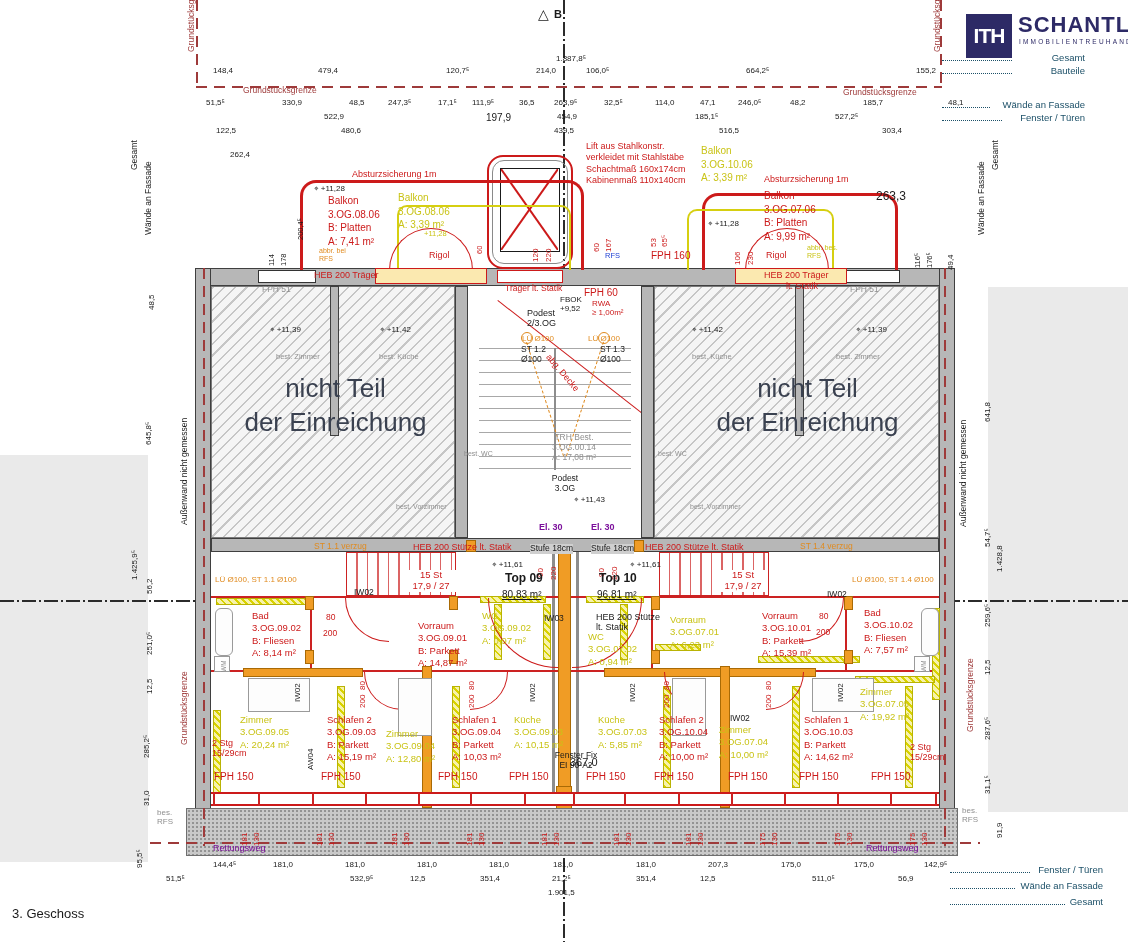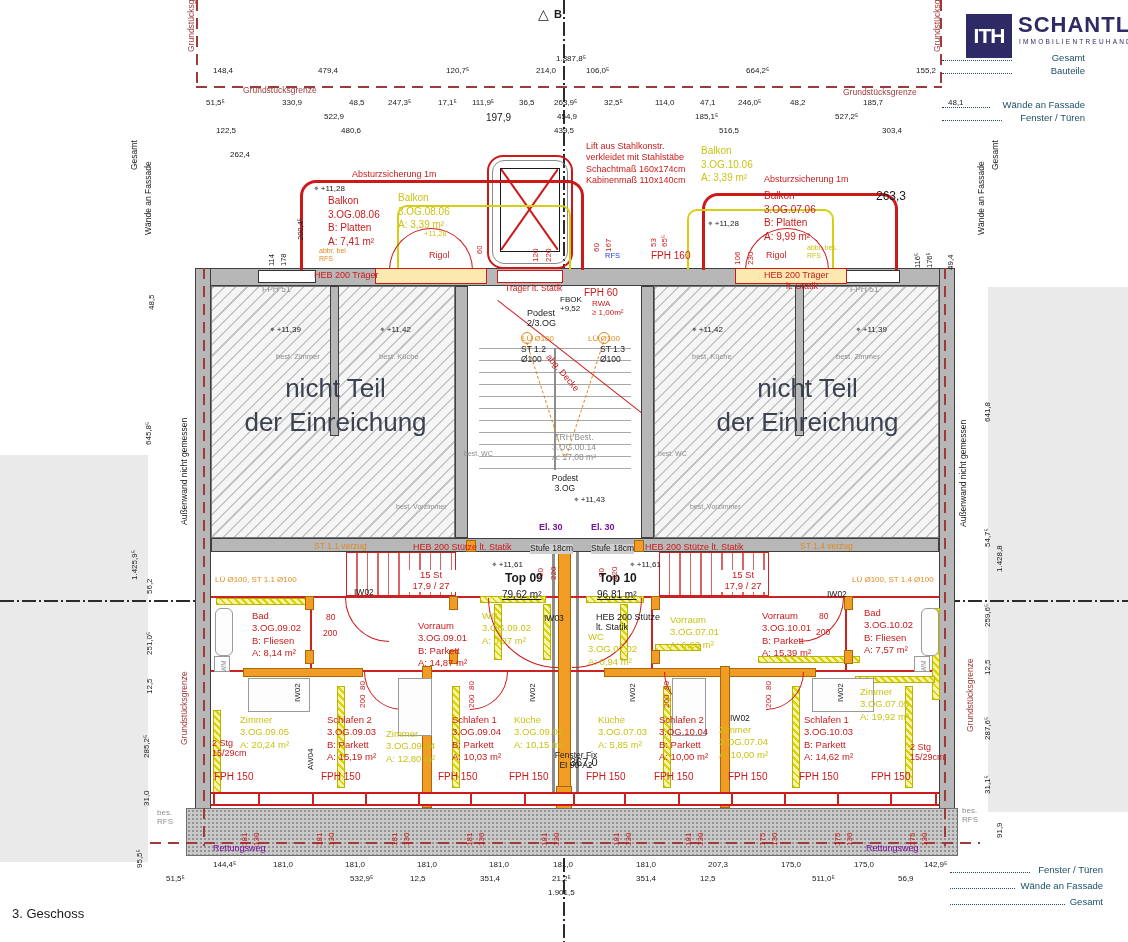--- a/index.html
+++ b/index.html
@@ -362,21 +362,21 @@
       <div class="ann" style="left: 591px; top: 522px; font-size: 9px; color: rgb(123, 15, 155); line-height: 1.15; font-weight: bold;">El. 30</div>
       <div class="ann" style="left: 530px; top: 544px; font-size: 8.5px; color: rgb(26, 26, 26); line-height: 1.15; background: rgb(207, 207, 207);">Stufe 18cm</div>
       <div class="ann" style="left: 591px; top: 544px; font-size: 8.5px; color: rgb(26, 26, 26); line-height: 1.15; background: rgb(207, 207, 207);">Stufe 18cm</div>
       <div class="ann" style="left: 536px; top: 577px; font-size: 8px; color: rgb(204, 26, 26); line-height: 1.15; transform: rotate(-90deg); transform-origin: left top;">90</div>
       <div class="ann" style="left: 549px; top: 580px; font-size: 8px; color: rgb(204, 26, 26); line-height: 1.15; transform: rotate(-90deg); transform-origin: left top;">220</div>
       <div class="ann" style="left: 597px; top: 577px; font-size: 8px; color: rgb(204, 26, 26); line-height: 1.15; transform: rotate(-90deg); transform-origin: left top;">90</div>
       <div class="ann" style="left: 610px; top: 580px; font-size: 8px; color: rgb(204, 26, 26); line-height: 1.15; transform: rotate(-90deg); transform-origin: left top;">220</div>
       <div class="ann" style="left: 492px; top: 560px; font-size: 8px; color: rgb(26, 26, 26); line-height: 1.15;">⌖ +11,61</div>
       <div class="ann" style="left: 630px; top: 560px; font-size: 8px; color: rgb(26, 26, 26); line-height: 1.15;">⌖ +11,61</div>
       <div class="ann" style="left: 505px; top: 572px; font-size: 12px; color: rgb(26, 26, 26); line-height: 1.15; font-weight: bold;">Top 09</div>
-      <div class="ann" style="left: 502px; top: 589px; font-size: 10px; color: rgb(26, 26, 26); line-height: 1.15; text-decoration: underline;">79,62 m²</div>
+      <div class="ann" style="left: 502px; top: 589px; font-size: 10px; color: rgb(26, 26, 26); line-height: 1.15; text-decoration: underline;">80,83 m²</div>
       <div class="ann" style="left: 599px; top: 572px; font-size: 12px; color: rgb(26, 26, 26); line-height: 1.15; font-weight: bold;">Top 10</div>
       <div class="ann" style="left: 597px; top: 589px; font-size: 10px; color: rgb(26, 26, 26); line-height: 1.15; text-decoration: underline;">96,81 m²</div>
       <div class="ann" style="left: 413px; top: 542px; font-size: 9px; color: rgb(204, 26, 26); line-height: 1.15;">HEB 200 Stütze lt. Statik</div>
       <div class="ann" style="left: 645px; top: 542px; font-size: 9px; color: rgb(204, 26, 26); line-height: 1.15;">HEB 200 Stütze lt. Statik</div>
       <div class="ann" style="left: 314px; top: 542px; font-size: 8.5px; color: rgb(224, 138, 30); line-height: 1.15;">ST 1.1 verzug</div>
       <div class="ann" style="left: 800px; top: 542px; font-size: 8.5px; color: rgb(224, 138, 30); line-height: 1.15;">ST 1.4 verzug</div>
       <div class="ann" style="left: 215px; top: 575px; font-size: 8px; color: rgb(224, 138, 30); line-height: 1.15;">LÜ Ø100, ST 1.1 Ø100</div>
       <div class="ann" style="left: 852px; top: 575px; font-size: 8px; color: rgb(224, 138, 30); line-height: 1.15;">LÜ Ø100, ST 1.4 Ø100</div>
       <div class="ann" style="left: 406px; top: 570px; font-size: 9.5px; color: rgb(204, 26, 26); line-height: 1.15; width: 50px; text-align: center; background: rgb(255, 255, 255);">15 St
 17,9 / 27</div>

